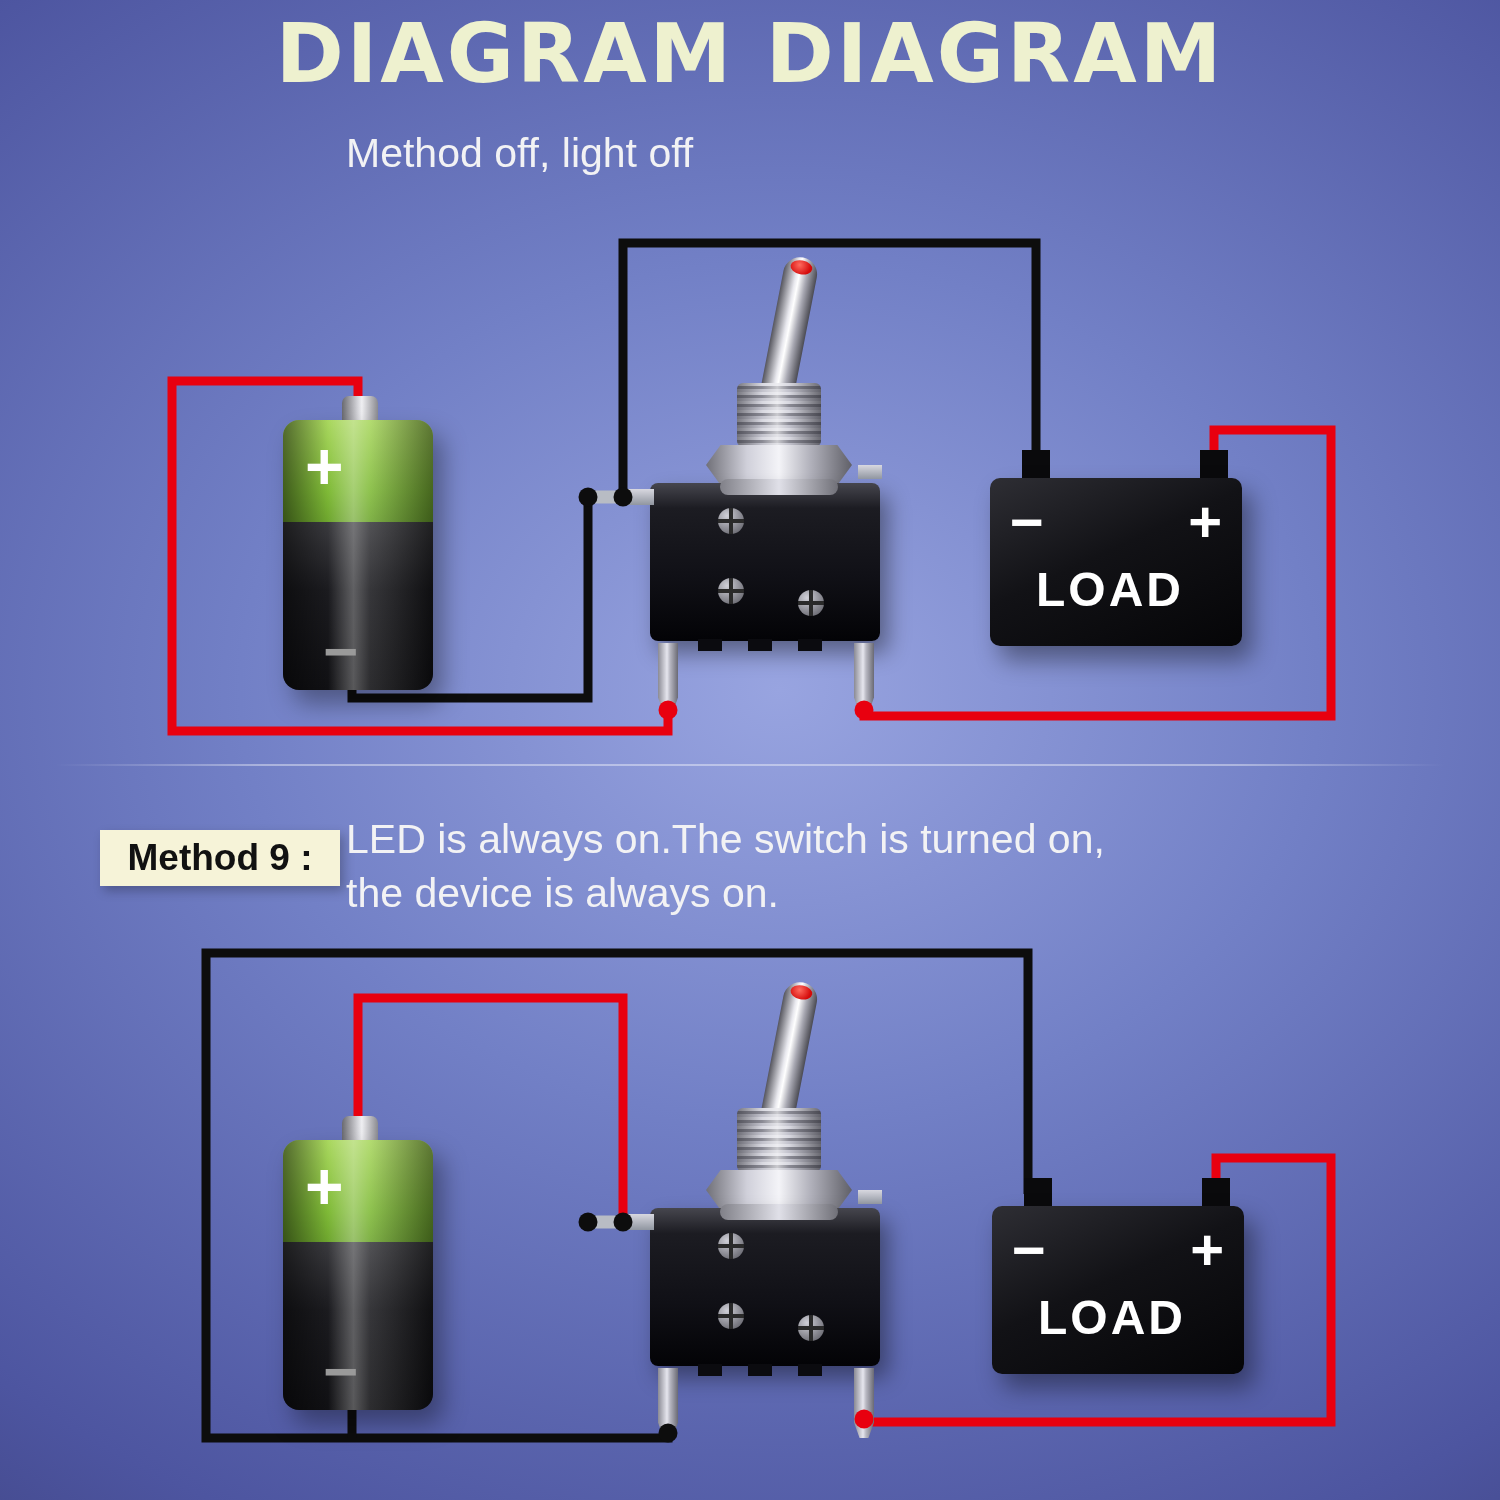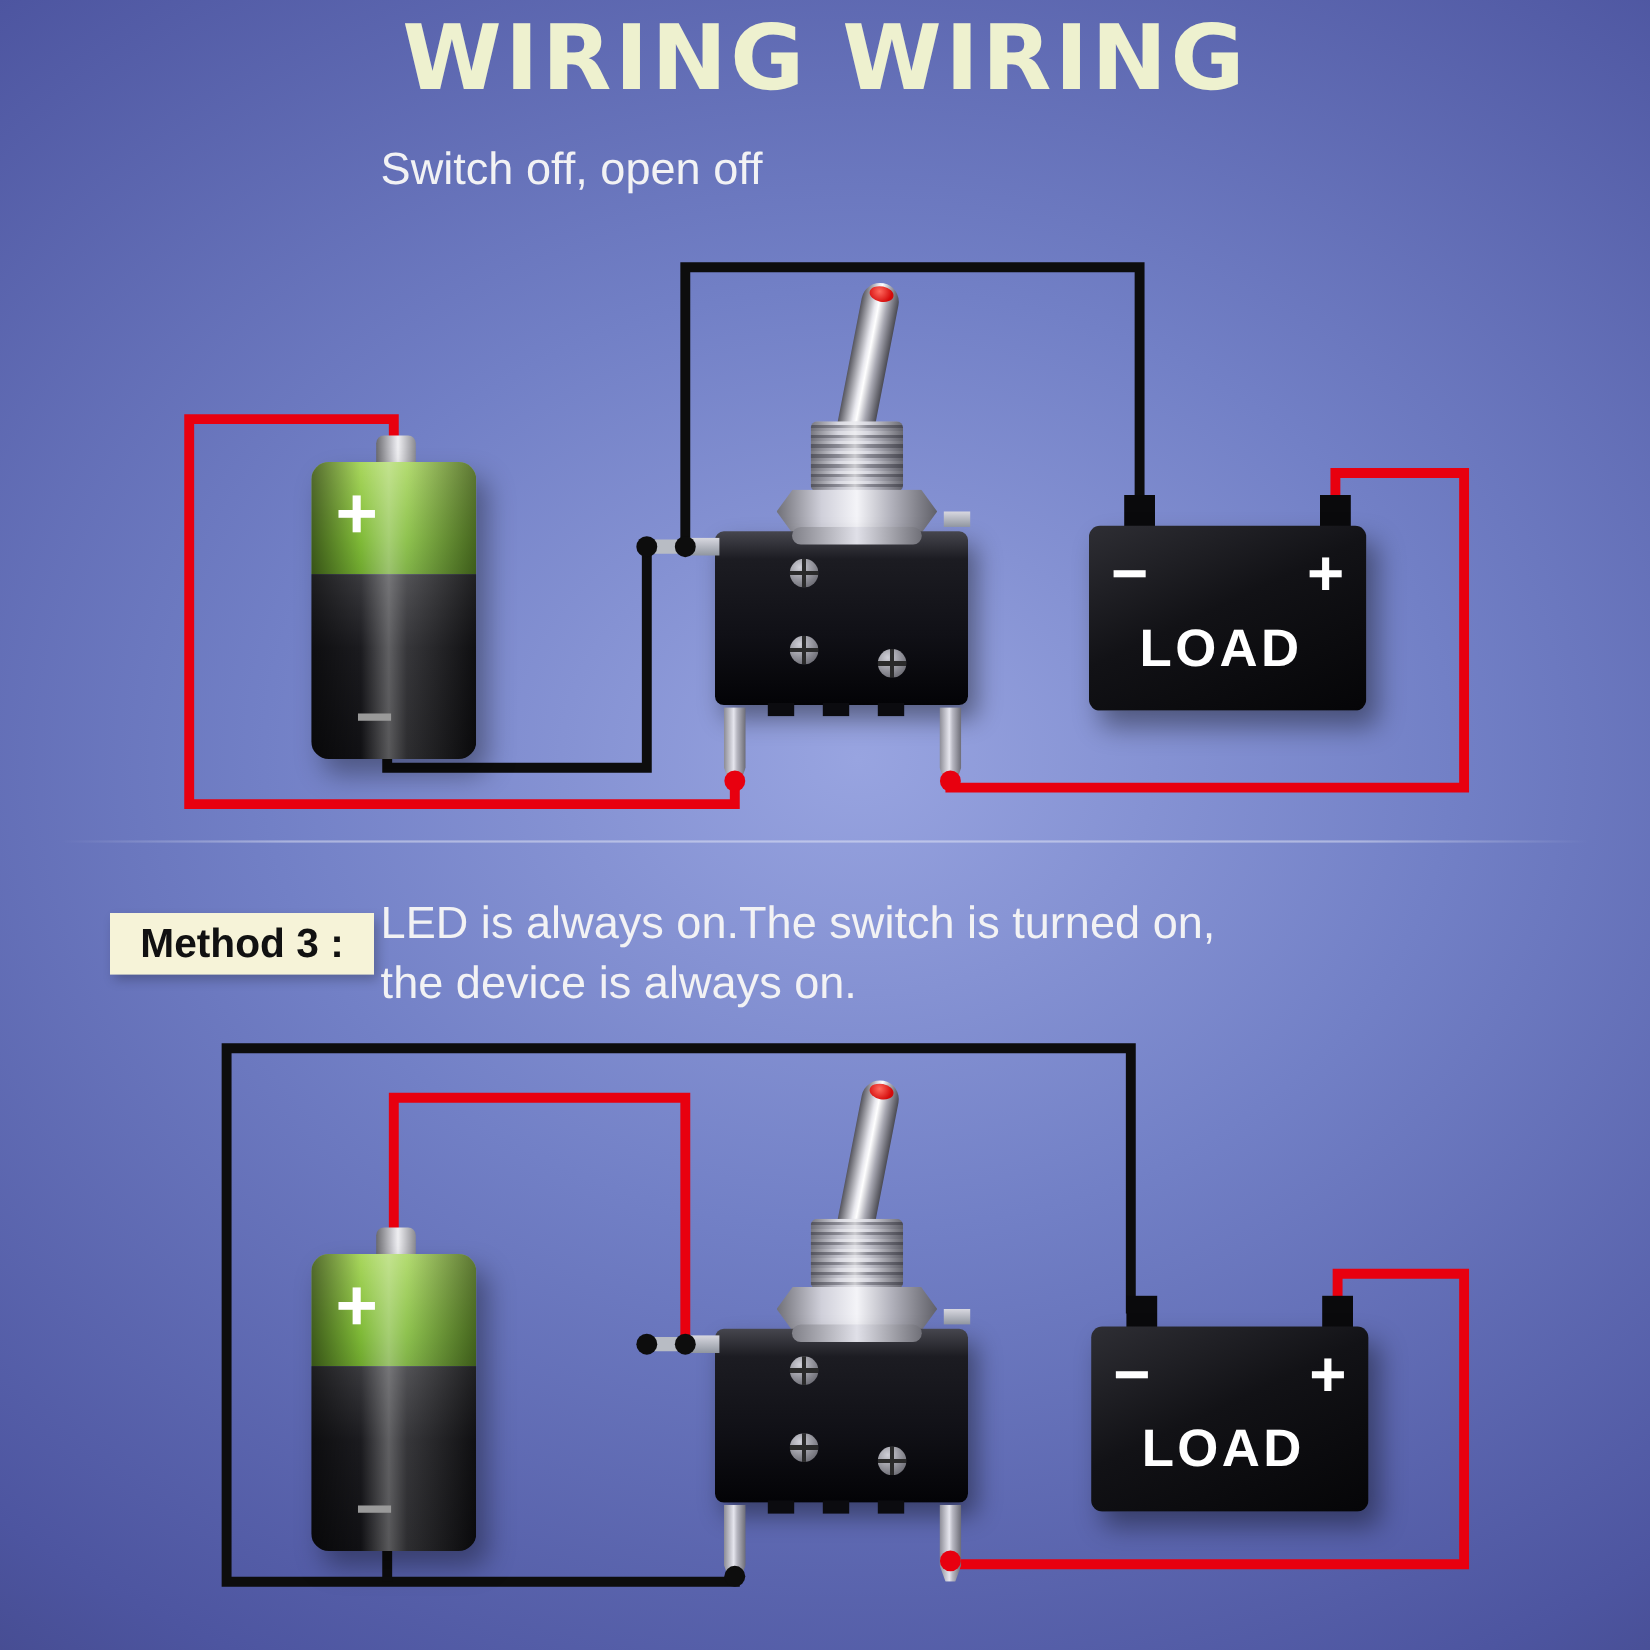--- a/index.html
+++ b/index.html
@@ -132,28 +132,28 @@
     <polyline fill="none" stroke="#0d0d0d" stroke-width="9" points="623,497 623,243 1036,243 1036,472"></polyline>
     <polyline fill="none" stroke="#b8bcc4" stroke-width="13" points="588,497 656,497"></polyline>
 
     <polyline fill="none" stroke="#0d0d0d" stroke-width="9" points="1028,1194 1028,953 206,953 206,1438 668,1438 668,1428"></polyline>
     <polyline fill="none" stroke="#0d0d0d" stroke-width="9" points="352,1396 352,1438"></polyline>
     <polyline fill="none" stroke="#e8000f" stroke-width="9" points="358,1122 358,998 623,998 623,1222"></polyline>
     <polyline fill="none" stroke="#e8000f" stroke-width="9" points="1216,1194 1216,1158 1331,1158 1331,1422 864,1422 864,1412"></polyline>
     <polyline fill="none" stroke="#b8bcc4" stroke-width="13" points="588,1222 656,1222"></polyline>
   </svg>
 
-  <div class="txt title">WIRING WIRING</div>
+  <div class="txt title">DIAGRAM DIAGRAM</div>
 
   <div class="txt mdesc m1">
-    <div>Switch off, open off</div>
+    <div>Method off, light off</div>
   </div>
 
   <div class="txt mlabel m2">
-    <span>Method 3 :</span>
+    <span>Method 9 :</span>
   </div>
   <div class="txt mdesc m2">
     <div>LED is always on.The switch is turned on,</div>
     <div>the device is always on.</div>
   </div>
 
   <div class="divider"></div>
 
   <div class="comp battery b1">
     <div class="nub"></div>

